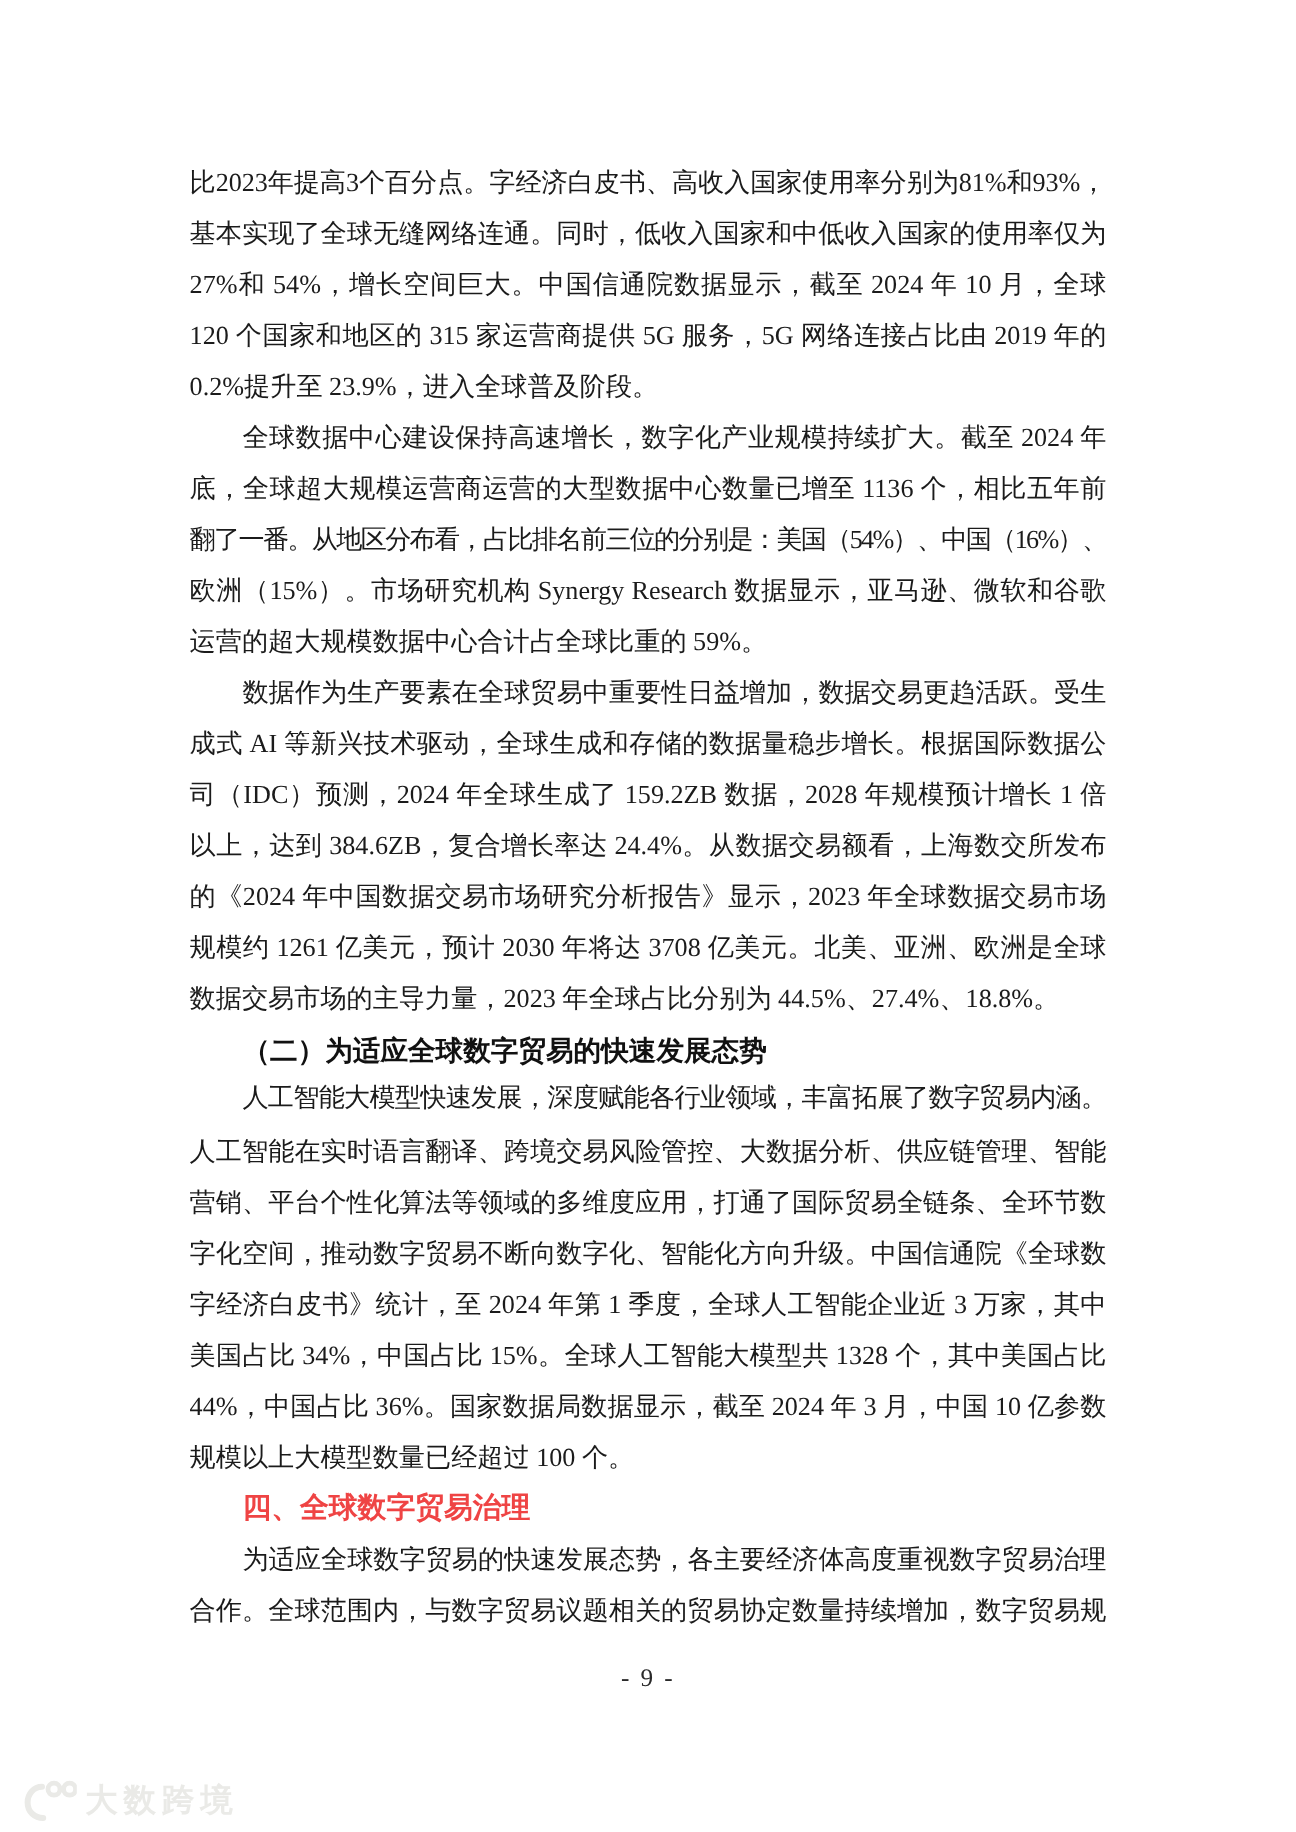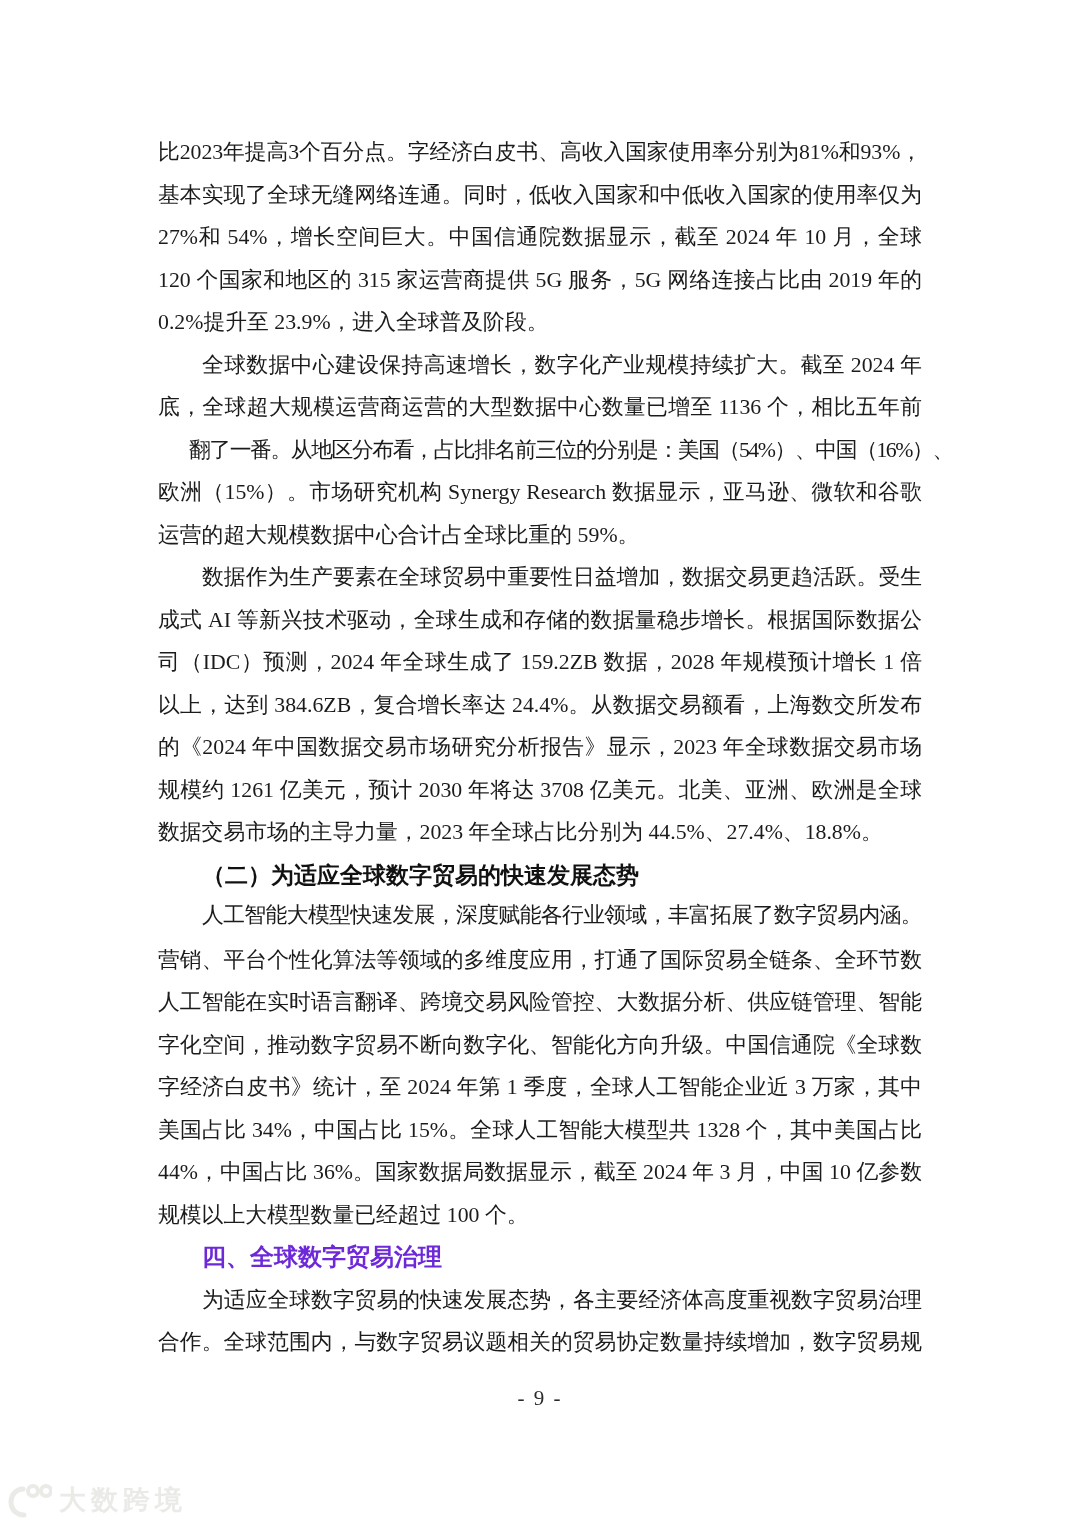--- a/index.html
+++ b/index.html
@@ -57,21 +57,21 @@
     left: 0;
     top: 1386px;
     width: 100%;
     text-align: center;
     font-size: 21px;
     color: #2a2a2a;
     letter-spacing: 2px;
   }
   .watermark {
     position: absolute;
-    left: 8px;
+    left: 20px;
     top: 1482px;
     display: flex;
     align-items: center;
     gap: 7px;
     color: #e9e9e6;
     pointer-events: none;
   }
   .watermark-text {
     font-family: "Liberation Sans", "DejaVu Sans", sans-serif;
     font-weight: bold;
@@ -86,40 +86,40 @@
 <div class="page">
 
   <div class="text-body" id="doc-blocks">
       <div class="line" style="letter-spacing: -0.07px;">比2023年提高3个百分点。字经济白皮书、高收入国家使用率分别为81%和93%，</div>
       <div class="line">基本实现了全球无缝网络连通。同时，低收入国家和中低收入国家的使用率仅为</div>
       <div class="line">27%和 54%，增长空间巨大。中国信通院数据显示，截至 2024 年 10 月，全球</div>
       <div class="line">120 个国家和地区的 315 家运营商提供 5G 服务，5G 网络连接占比由 2019 年的</div>
       <div class="line final">0.2%提升至 23.9%，进入全球普及阶段。</div>
       <div class="line indent">全球数据中心建设保持高速增长，数字化产业规模持续扩大。截至 2024 年</div>
       <div class="line">底，全球超大规模运营商运营的大型数据中心数量已增至 1136 个，相比五年前</div>
-      <div class="line" style="letter-spacing: -1.43px; margin-left: 31px;">翻了一番。从地区分布看，占比排名前三位的分别是：美国（54%）、中国（16%）、</div>
+      <div class="line" style="letter-spacing: -1.43px;">翻了一番。从地区分布看，占比排名前三位的分别是：美国（54%）、中国（16%）、</div>
       <div class="line">欧洲（15%）。市场研究机构 Synergy Research 数据显示，亚马逊、微软和谷歌</div>
       <div class="line final">运营的超大规模数据中心合计占全球比重的 59%。</div>
       <div class="line indent">数据作为生产要素在全球贸易中重要性日益增加，数据交易更趋活跃。受生</div>
       <div class="line">成式 AI 等新兴技术驱动，全球生成和存储的数据量稳步增长。根据国际数据公</div>
       <div class="line">司（IDC）预测，2024 年全球生成了 159.2ZB 数据，2028 年规模预计增长 1 倍</div>
       <div class="line">以上，达到 384.6ZB，复合增长率达 24.4%。从数据交易额看，上海数交所发布</div>
       <div class="line">的《2024 年中国数据交易市场研究分析报告》显示，2023 年全球数据交易市场</div>
       <div class="line">规模约 1261 亿美元，预计 2030 年将达 3708 亿美元。北美、亚洲、欧洲是全球</div>
       <div class="line final">数据交易市场的主导力量，2023 年全球占比分别为 44.5%、27.4%、18.8%。</div>
       <div class="line heading-bold">（二）为适应全球数字贸易的快速发展态势</div>
       <div class="line indent" style="letter-spacing: -0.62px; font-family: Liberation Mono, monospace;">人工智能大模型快速发展，深度赋能各行业领域，丰富拓展了数字贸易内涵。</div>
+      <div class="line">人工智能在实时语言翻译、跨境交易风险管控、大数据分析、供应链管理、智能</div>
       <div class="line">营销、平台个性化算法等领域的多维度应用，打通了国际贸易全链条、全环节数</div>
-      <div class="line">人工智能在实时语言翻译、跨境交易风险管控、大数据分析、供应链管理、智能</div>
       <div class="line">字化空间，推动数字贸易不断向数字化、智能化方向升级。中国信通院《全球数</div>
       <div class="line">字经济白皮书》统计，至 2024 年第 1 季度，全球人工智能企业近 3 万家，其中</div>
       <div class="line">美国占比 34%，中国占比 15%。全球人工智能大模型共 1328 个，其中美国占比</div>
       <div class="line">44%，中国占比 36%。国家数据局数据显示，截至 2024 年 3 月，中国 10 亿参数</div>
       <div class="line final">规模以上大模型数量已经超过 100 个。</div>
-      <div class="line heading-orange" style="color: #6d28d9;">四、全球数字贸易治理</div>
+      <div class="line heading-orange" style="color: #ef4444;">四、全球数字贸易治理</div>
       <div class="line indent">为适应全球数字贸易的快速发展态势，各主要经济体高度重视数字贸易治理</div>
       <div class="line">合作。全球范围内，与数字贸易议题相关的贸易协定数量持续增加，数字贸易规</div>
     </div>
 
   <div class="footer">
     <span>- 9 -</span>
   </div>
 
   <div class="watermark">
     <svg width="44" height="36" viewBox="0 0 44 36">

